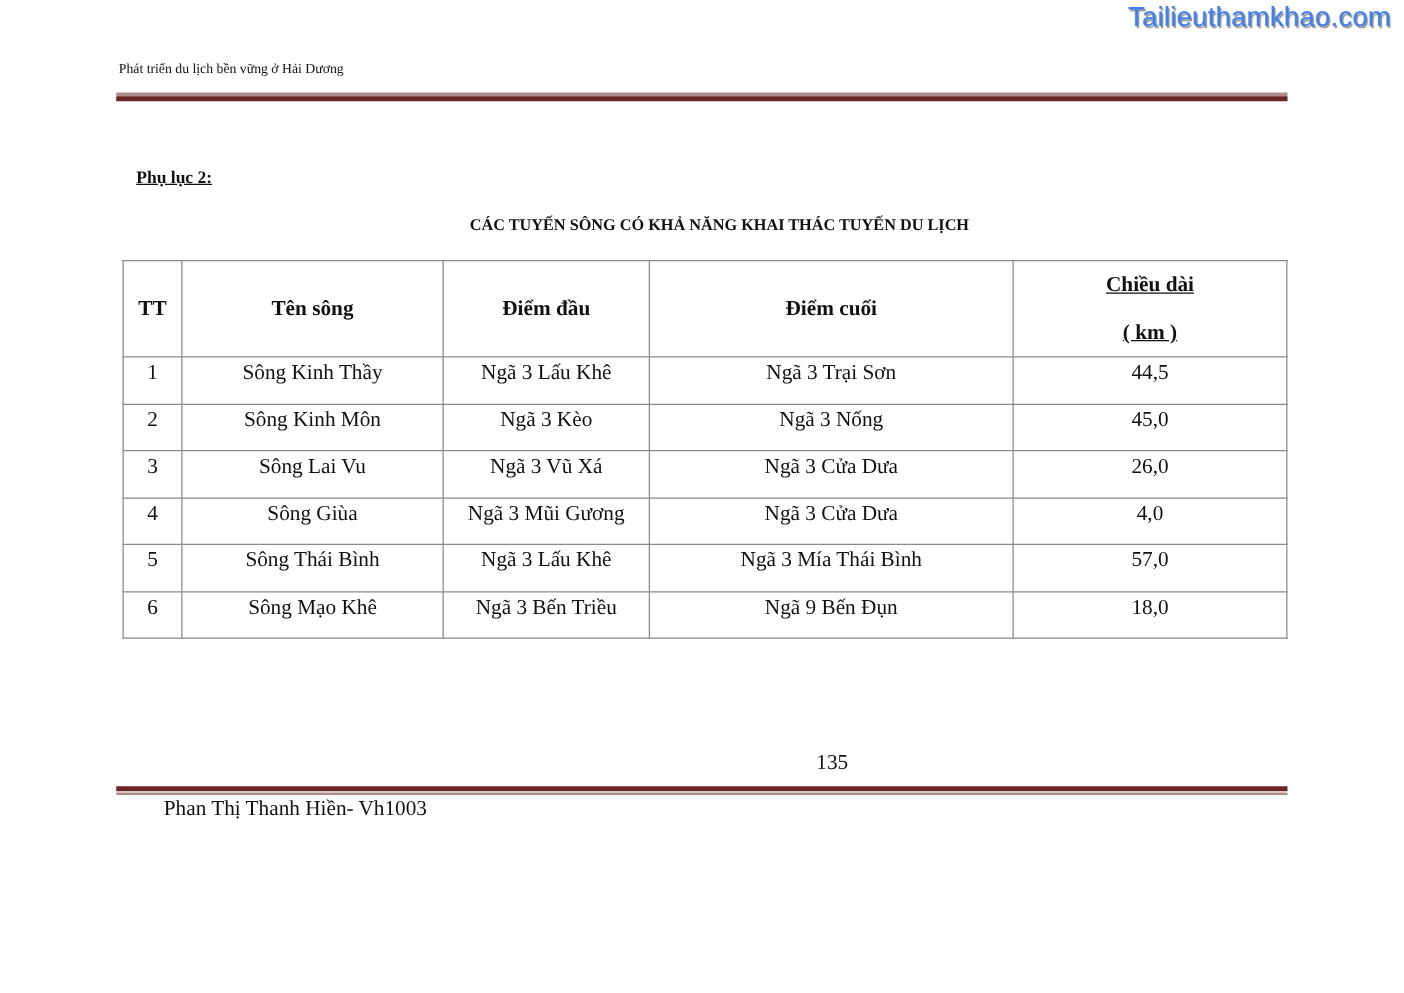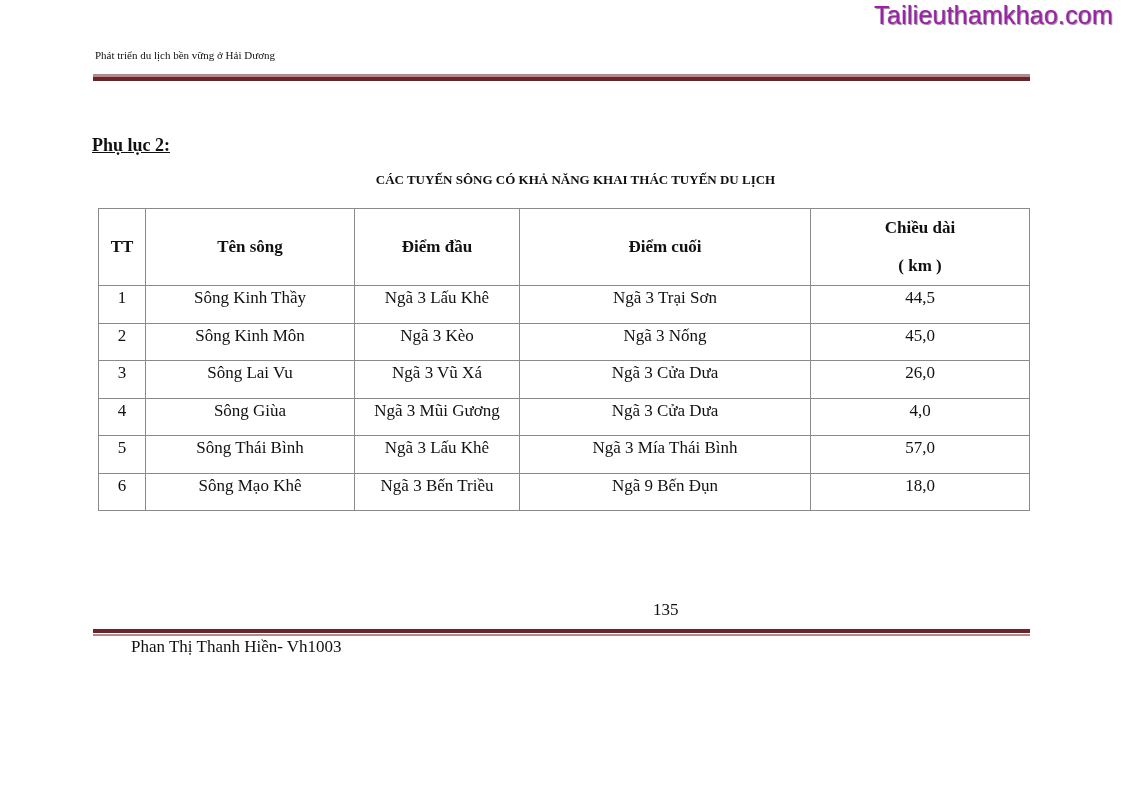--- a/index.html
+++ b/index.html
@@ -3,50 +3,50 @@
 <meta charset="utf-8">
 <style>
   html, body { margin: 0; padding: 0; }
   body {
     width: 1123px; height: 794px; background: #ffffff; position: relative; overflow: hidden;
     font-family: "Liberation Serif", "DejaVu Serif", serif; color: #111;
   }
   .watermark {
     position: absolute; right: 10px; top: 1px;
     font-family: "Liberation Sans", "DejaVu Sans", sans-serif;
-    font-size: 25px; color: #a21caf; letter-spacing: 0.2px;
+    font-size: 22px; color: #3b82f6; letter-spacing: 0.2px;
     text-shadow: 1px 1px 1px #8a8a8a, -0.5px -0.5px 0 #bdbdbd;
   }
   .running-header {
     position: absolute; left: 95px; top: 49px; font-size: 11px;
   }
   .rule-top {
     position: absolute; left: 93px; width: 937px; top: 74px; height: 7px;
   }
   .rule-top .light { height: 3px; background: #b18b8b; }
   .rule-top .dark { height: 4px; background: #6b2428; }
   .appendix-label {
-    position: absolute; left: 92px; top: 135px; font-size: 18px; font-weight: bold; text-decoration: underline;
+    position: absolute; left: 109px; top: 135px; font-size: 14px; font-weight: bold; text-decoration: underline;
   }
   .doc-title {
     position: absolute; left: 0; width: 1123px; top: 172px; text-align: center;
     font-size: 13px; font-weight: bold; padding-left: 14px;
   }
   .doc-title span { position: relative; left: 0; }
   table.rivers {
     position: absolute; left: 98px; top: 208px; border-collapse: collapse;
     font-size: 17px;
   }
   table.rivers td, table.rivers th {
     border: 1.3px solid #8a8a8a; text-align: center; vertical-align: top; padding: 0;
   }
   table.rivers th { font-weight: bold; height: 76px; vertical-align: middle; }
   table.rivers td { height: 37.5px; padding-top: 2px; box-sizing: border-box; }
   .th-len { line-height: 38px; }
-  .c1 { width: 46px; border-radius: 17px; } .c2 { width: 208px; margin-top: 24px; } .c3 { width: 164px; } .c4 { width: 290px; } .c5 { width: 218px; }
+  .c1 { width: 46px; border-radius: 17px; } .c2 { width: 208px; margin-top: 24px; } .c3 { width: 164px; } .c4 { width: 290px; } .c5 { width: 218px; text-decoration: underline; }
   .total-label { font-weight: bold; }
   .rule-bottom {
     position: absolute; left: 93px; width: 937px; top: 629px;
   }
   .rule-bottom .dark { height: 4px; background: #6b2428; }
   .rule-bottom .light { height: 2px; background: #b18b8b; margin-top: 1px; }
   .footer-author { position: absolute; left: 131px; top: 637px; font-size: 17px; }
   .footer-page { position: absolute; left: 653px; top: 600px; font-size: 17px; }
 </style>
 </head>

